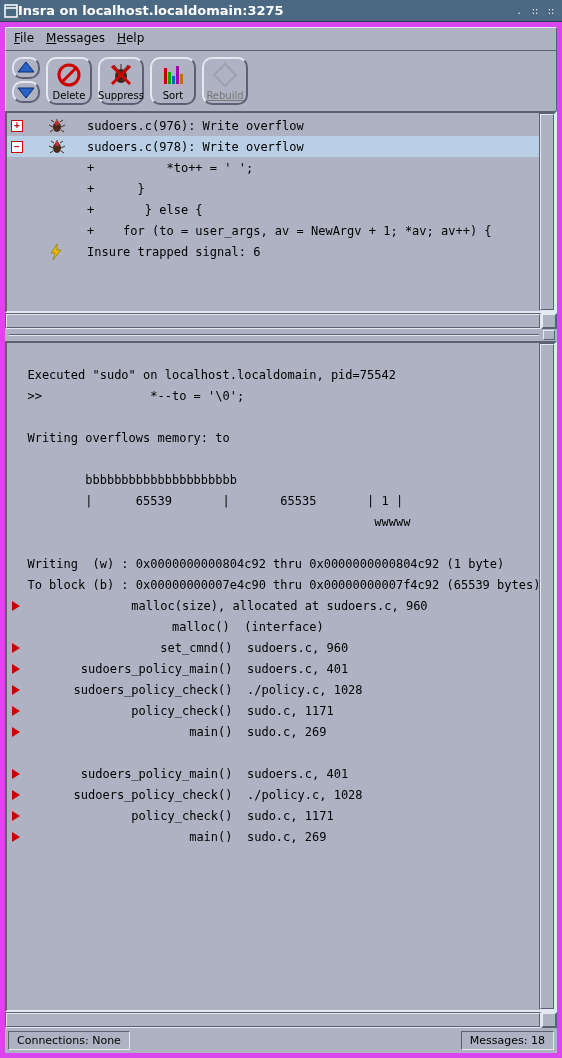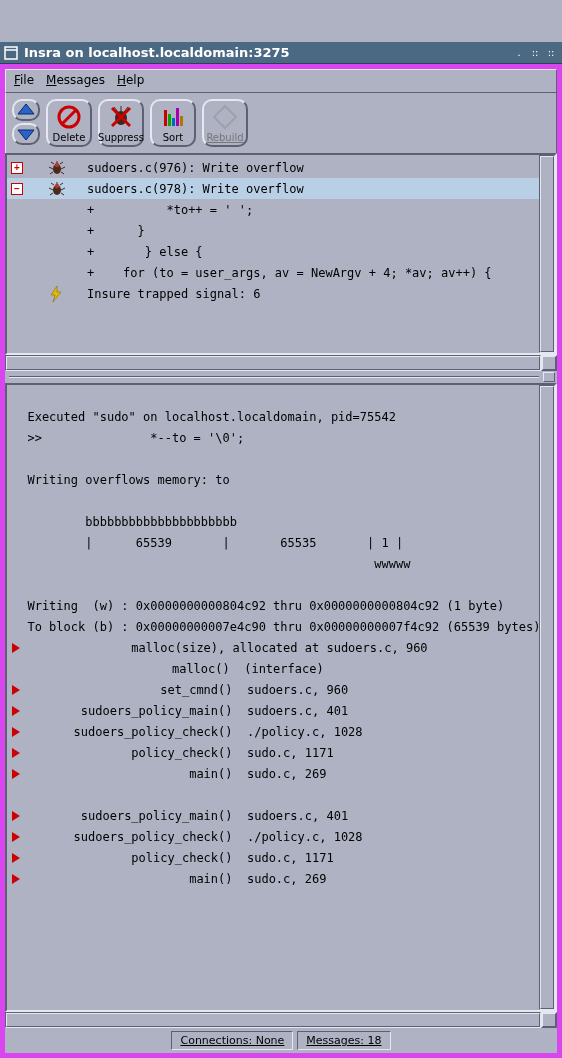--- a/index.html
+++ b/index.html
@@ -15,22 +15,20 @@
 
   
   .titlebar {
     height: 22px;
     background: #4b6983;
     color: #fff;
     display: flex;
     align-items: center;
     padding: 0 4px;
     border-bottom: 1px solid #2e4053;
-    gap: 6px;
-    margin-top: 42px;
   }
   .titlebar .sysicon {
     width: 14px; height: 14px;
     display: inline-flex; align-items: center; justify-content: center;
   }
   .titlebar .title {
     font-weight: bold;
     font-size: 13px;
     flex: 1;
     white-space: nowrap;
@@ -232,25 +230,24 @@
     border-top:1px solid #e5e8f0;
     border-left:1px solid #e5e8f0;
     border-bottom:1px solid #5d6072;
     border-right:1px solid #5d6072;
     flex:1;
   }
 
   
   .statusbar {
     display:flex;
-    justify-content:center;
+    justify-content:space-between;
     gap:4px;
     padding:3px;
     background:#aeb2c3;
-    text-decoration:underline;
   }
   .status-cell {
     font-size:11px;
     padding:2px 8px;
     background:#aeb2c3;
     border-top:1px solid #5d6072;
     border-left:1px solid #5d6072;
     border-bottom:1px solid #e5e8f0;
     border-right:1px solid #e5e8f0;
   }
@@ -351,21 +348,21 @@
                 <line x1="5" y1="3" x2="2" y2="1" stroke="#4a2a1a"></line>
                 <line x1="11" y1="3" x2="14" y2="1" stroke="#4a2a1a"></line>
                 <line x1="4" y1="8" x2="0" y2="6" stroke="#4a2a1a"></line>
                 <line x1="12" y1="8" x2="16" y2="6" stroke="#4a2a1a"></line>
                 <line x1="4" y1="11" x2="1" y2="13" stroke="#4a2a1a"></line>
                 <line x1="12" y1="11" x2="15" y2="13" stroke="#4a2a1a"></line>
               </svg></span><span>sudoers.c(978): Write overflow</span></div>
           <div class="log-row"><span class="cell-icon"></span><span class="cell-icon2"></span><span>+          *to++ = ' ';</span></div>
           <div class="log-row"><span class="cell-icon"></span><span class="cell-icon2"></span><span>+      }</span></div>
           <div class="log-row"><span class="cell-icon"></span><span class="cell-icon2"></span><span>+       } else {</span></div>
-          <div class="log-row"><span class="cell-icon"></span><span class="cell-icon2"></span><span>+    for (to = user_args, av = NewArgv + 4; *av; av++) {</span></div>
+          <div class="log-row"><span class="cell-icon"></span><span class="cell-icon2"></span><span>+    for (to = user_args, av = NewArgv + 1; *av; av++) {</span></div>
           <div class="log-row"><span class="cell-icon"></span><span class="cell-icon2"><svg width="14" height="16" viewBox="0 0 14 16">
                 <polygon points="8,0 2,9 6,9 4,16 12,6 8,6" fill="#e6b800" stroke="#8a6d00" stroke-width="0.6"></polygon>
               </svg></span><span>Insure trapped signal: 6</span></div>
         </div>
       <div class="vscroll">
           <div class="thumb"></div>
         </div>
     </div>
   </div>
   <div style="display:flex">

